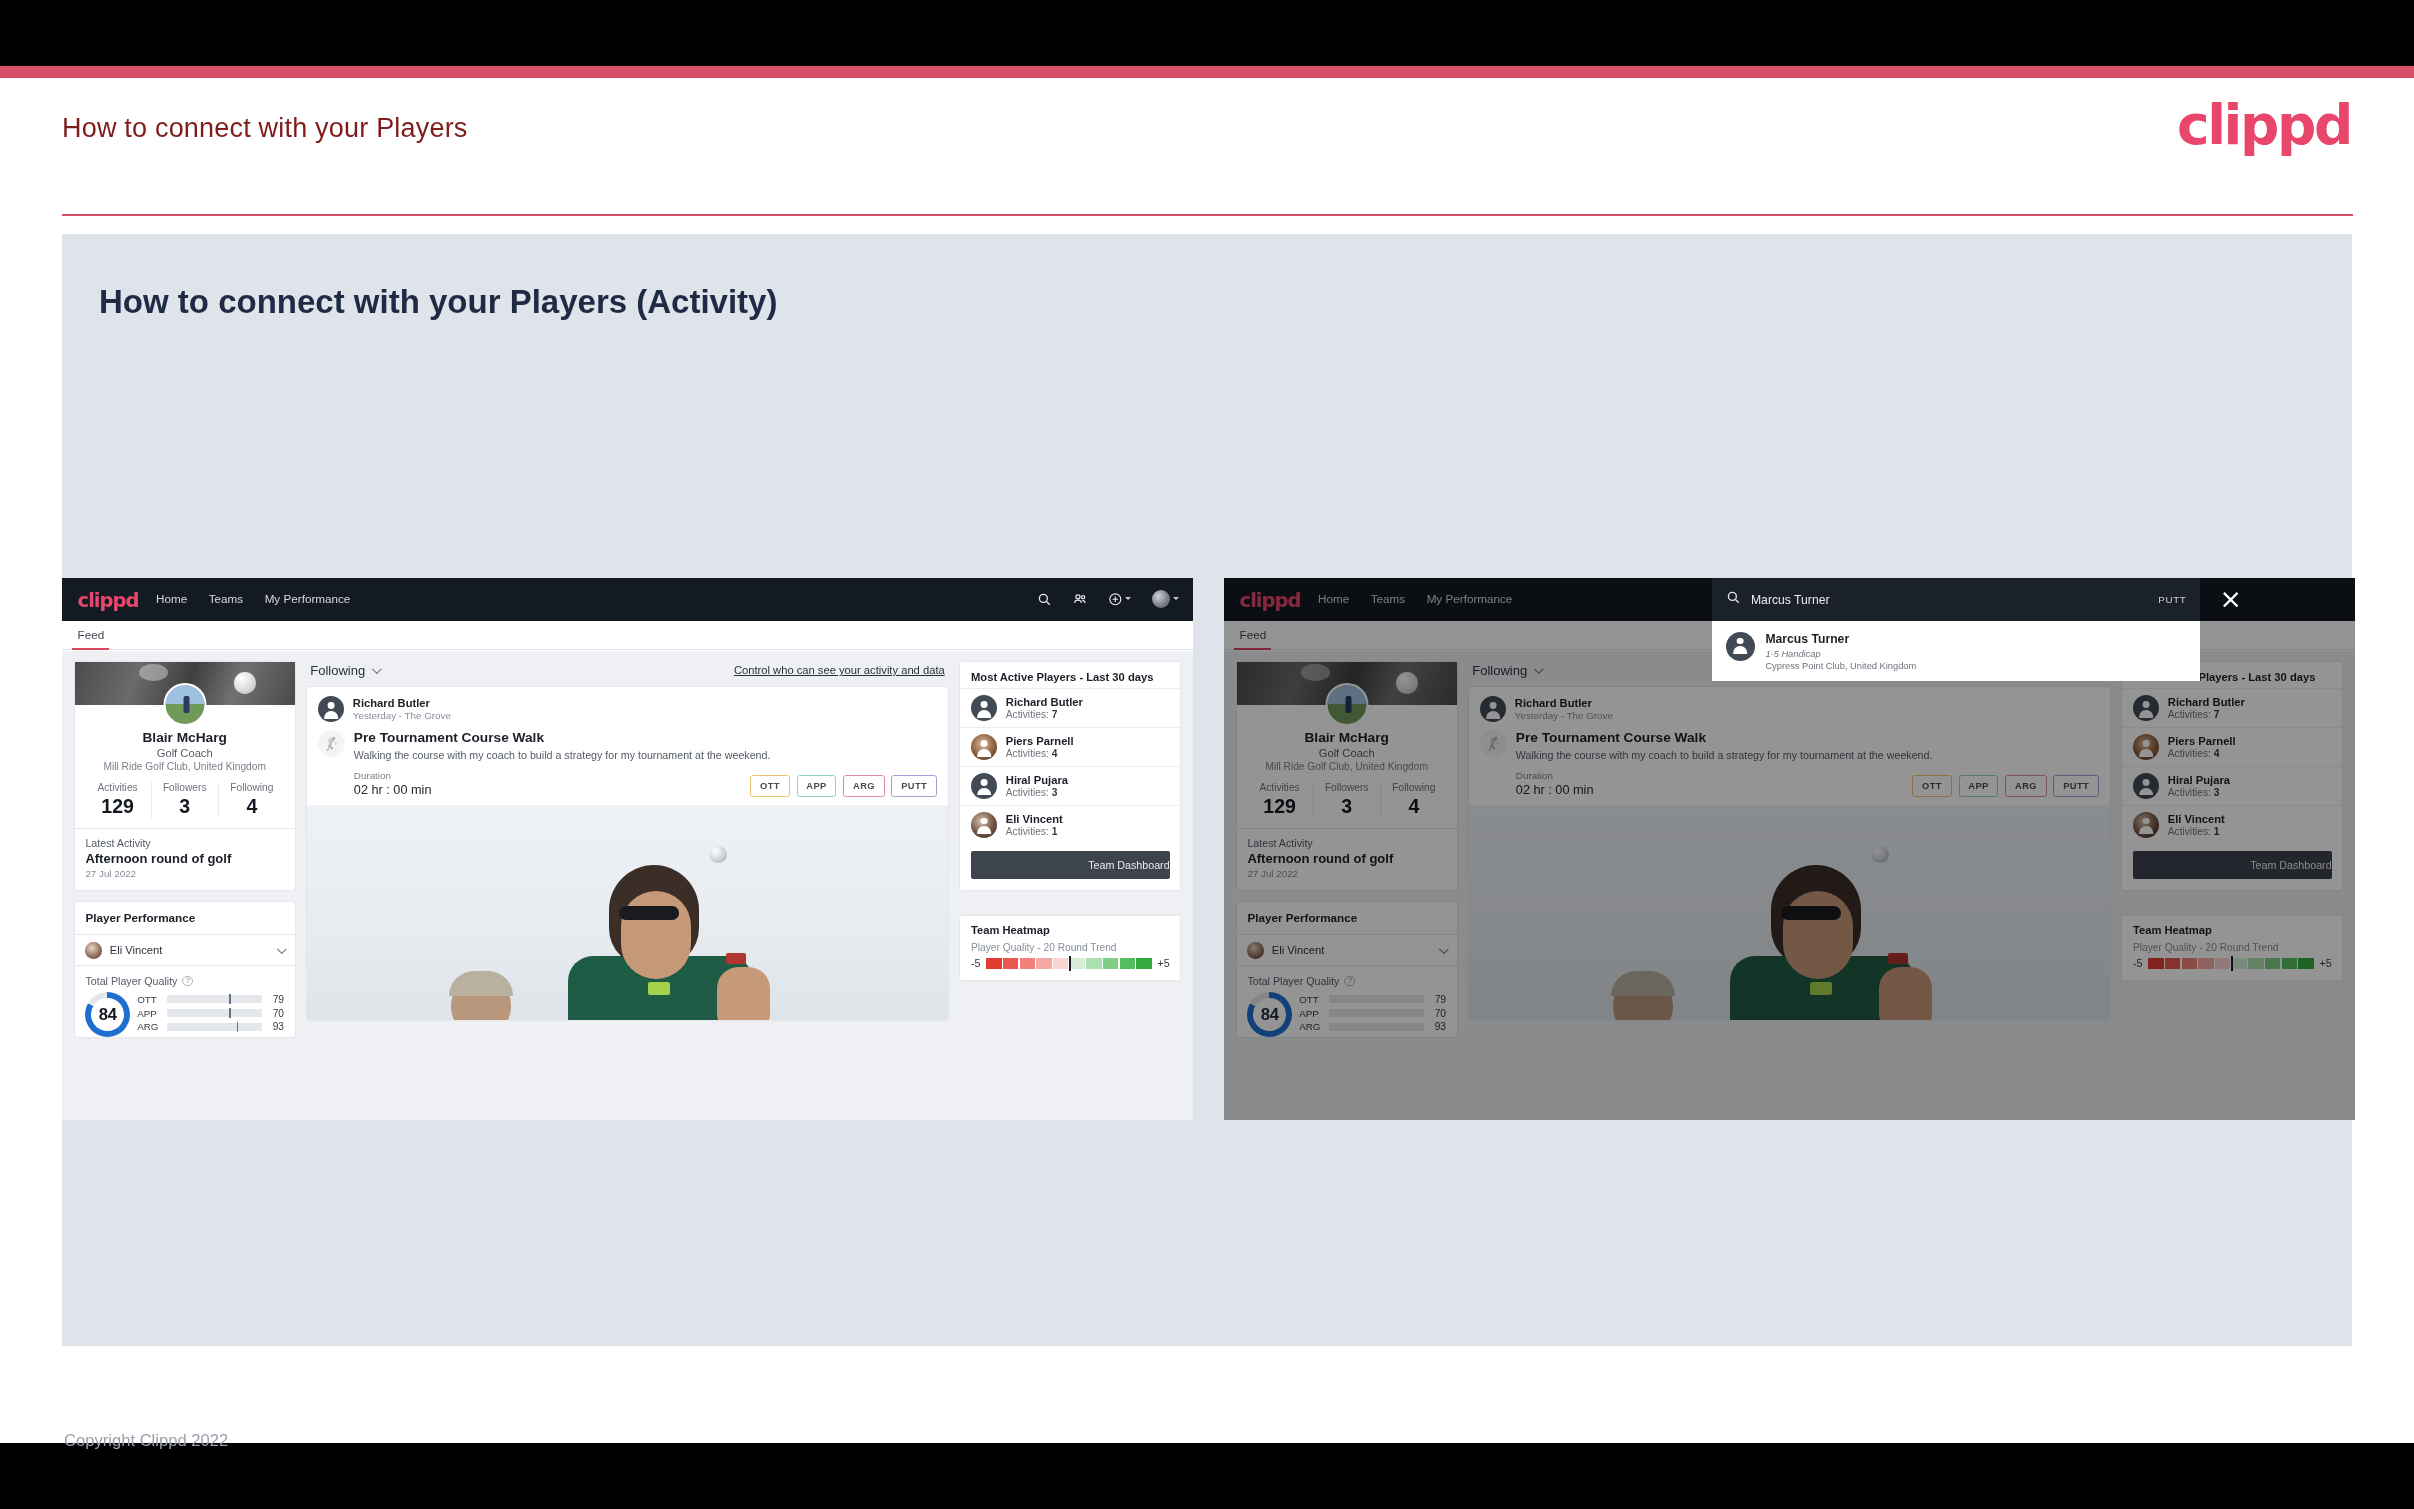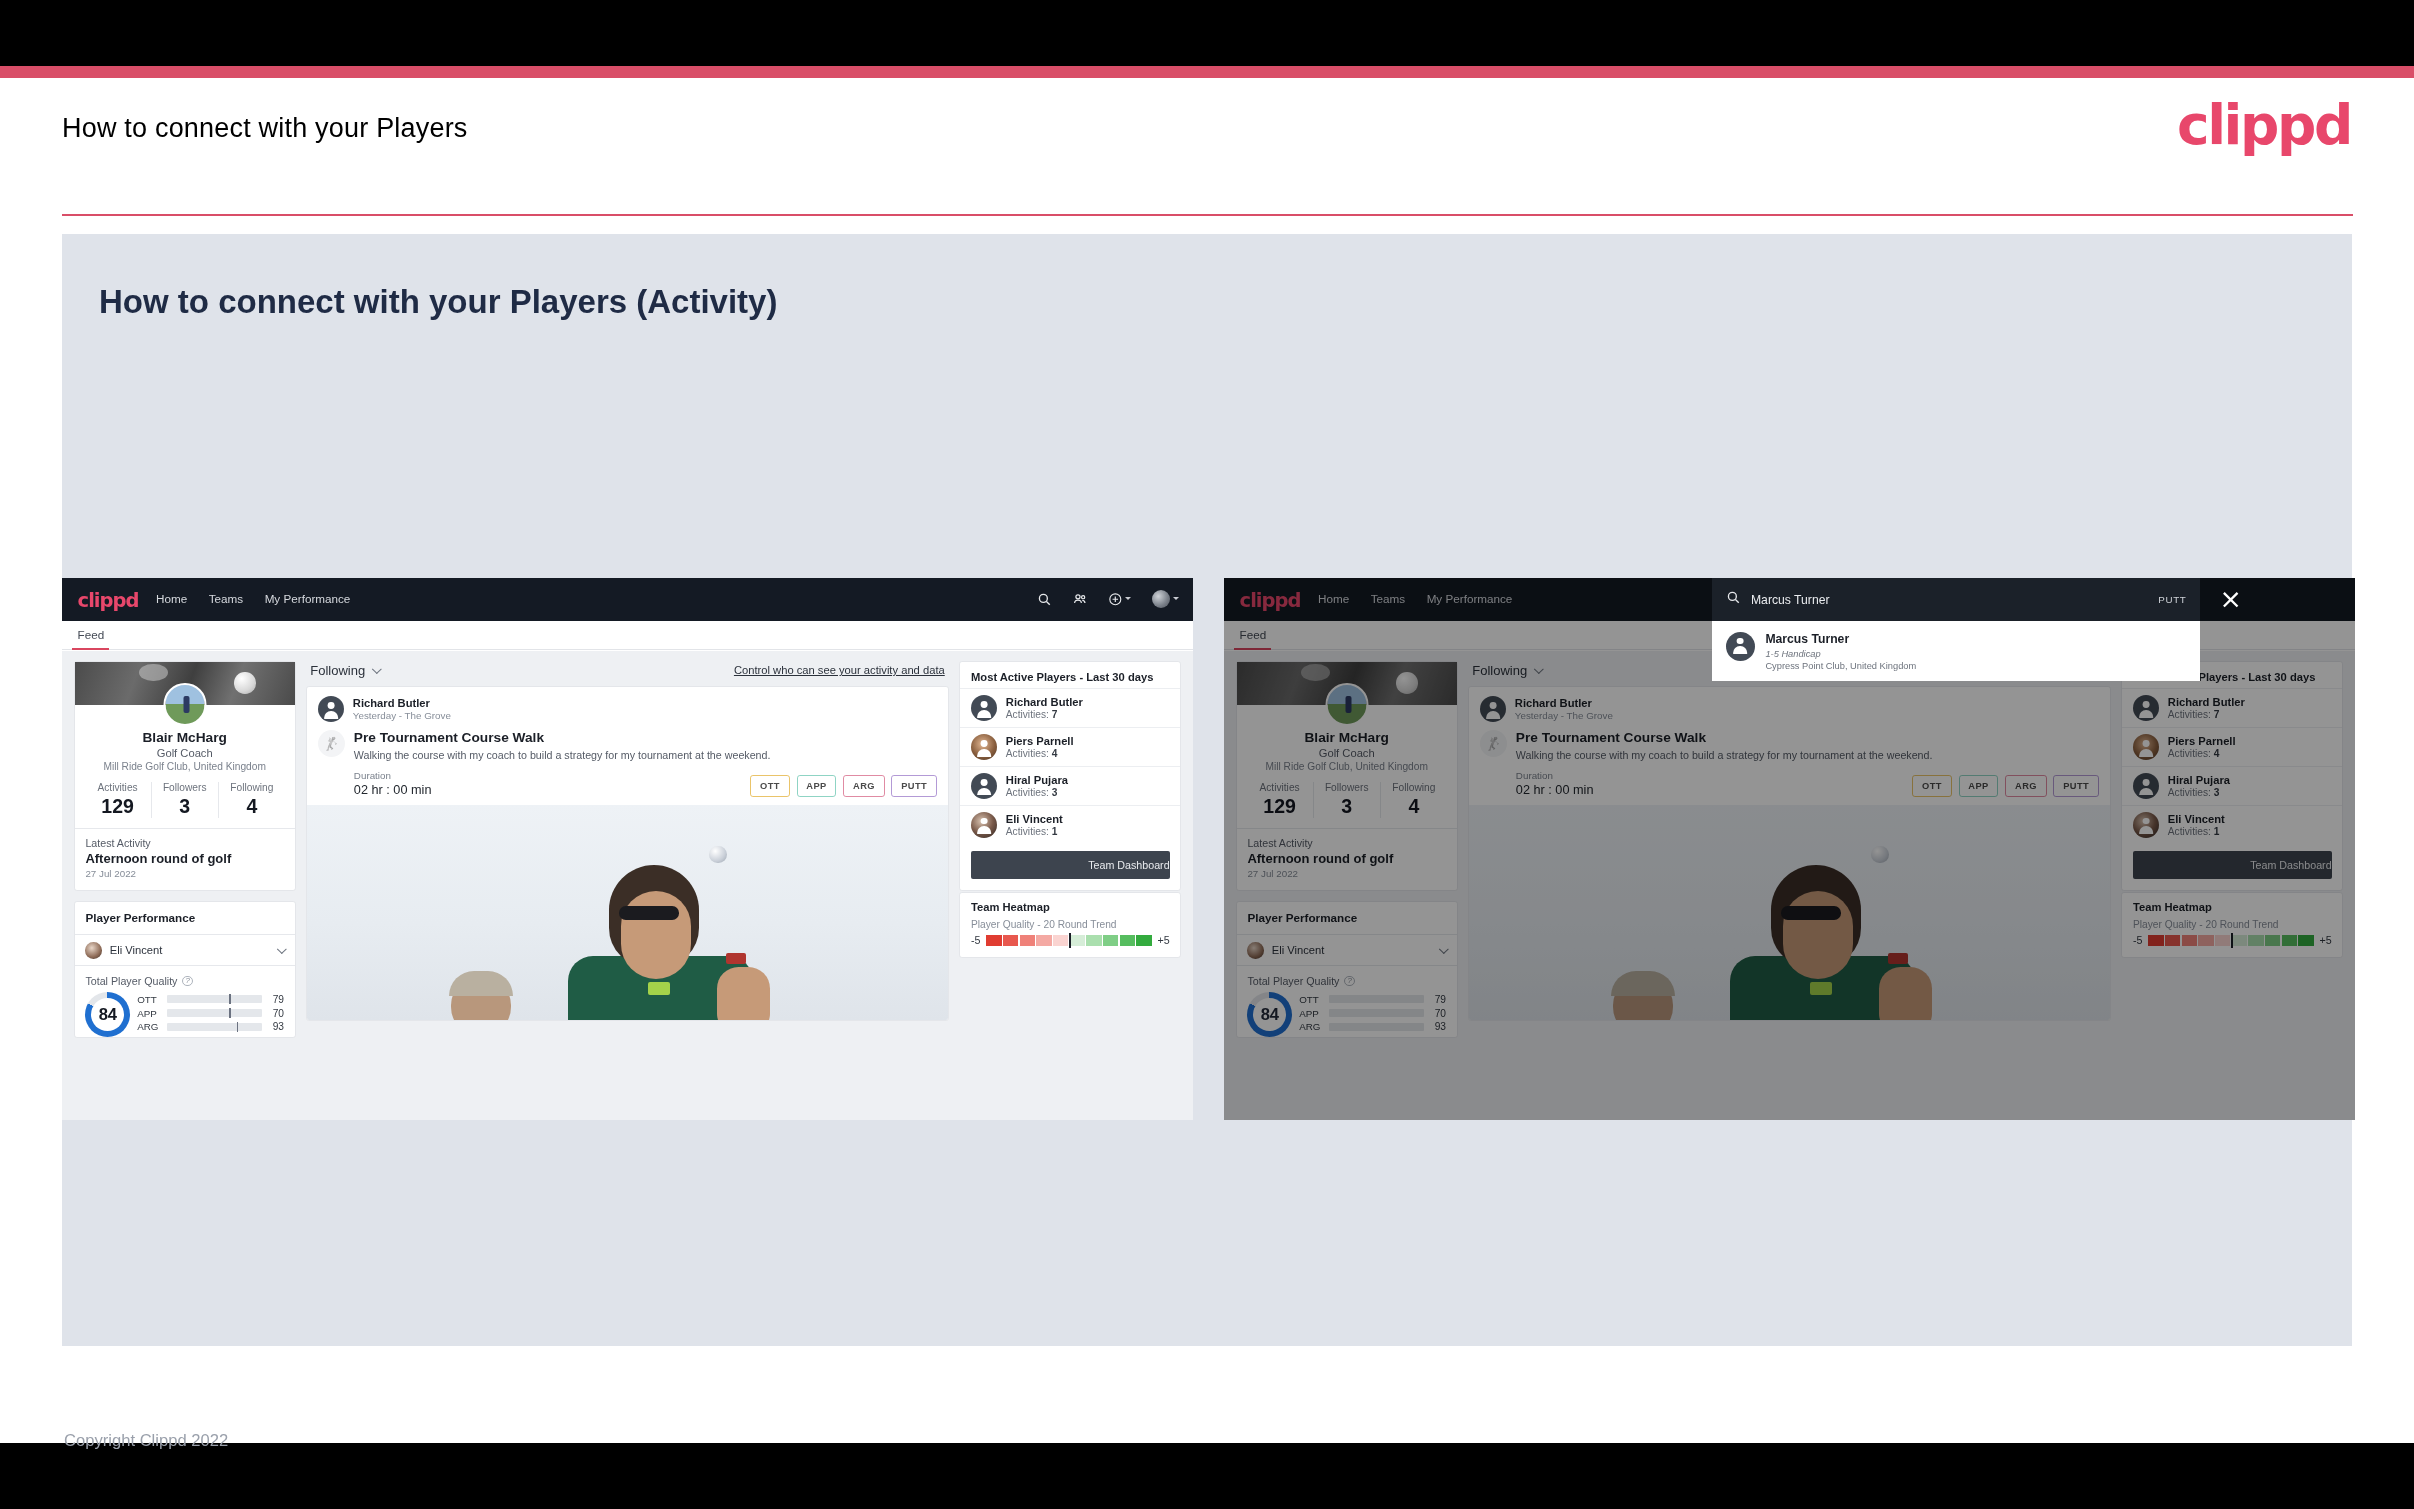--- a/index.html
+++ b/index.html
@@ -4,21 +4,21 @@
 <style>
   * { box-sizing: border-box; margin: 0; padding: 0; }
   html, body { width: 2415px; height: 1510px; background: #000; }
   body { font-family: "Liberation Sans", sans-serif; overflow: hidden; }
 
   .slide-wrap { position: absolute; left: 0; top: 66px; width: 2415px; height: 1377px; background: #fff; }
 
   .top-accent { position: absolute; left: 0; top: 0; width: 100%; height: 11.7px; background: #d94e68; }
 
   .doc-header { position: absolute; left: 0; top: 11.7px; width: 100%; height: 133px; background: #fff; }
-  .doc-title { position: absolute; left: 62px; top: 35px; font-size: 27px; color: #000000; letter-spacing: 0.2px; }
+  .doc-title { position: absolute; left: 62px; top: 35px; font-size: 27px; color: #7f1d1d; letter-spacing: 0.2px; }
   .brand-logo { position: absolute; right: 64px; top: 15.6px; font-size: 55px; font-weight: 700; color: #e8476b;
     letter-spacing: -2.4px; font-family: "DejaVu Sans", sans-serif; }
   .header-rule { position: absolute; left: 62px; right: 62px; top: 148px; height: 2px; background: #d94e68; }
 
   .body-panel { position: absolute; left: 62px; top: 168px; width: 2290px; height: 1112px; background: #dfe3ea; }
 
   .hdg1 { position: absolute; left: 37px; top: 49px; font-size: 33px; font-weight: 700; color: #1f2b45; }
   .hdg2 { position: absolute; left: 37px; top: 95px; font-size: 32px; color: #1f2b45; }
 
   .caption { position: absolute; font-size: 25px; line-height: 1.35; color: #1f2b45; width: 605px; }
@@ -49,21 +49,21 @@
   .subnav { position: absolute; left: 0; top: 43px; width: 100%; height: 29px; background: #fff;
     border-bottom: 1px solid #e2e4e8; }
   .subnav-tab { position: absolute; left: 15.6px; top: 6.8px; font-size: 11.7px; color: #444a55; }
   .subnav-underline { position: absolute; left: 9.8px; top: 27px; width: 37px; height: 2px; background: #d9465f; }
 
   .stage { position: absolute; left: 0; top: 73px; width: 100%; height: 610px; background: #eef0f3;
     display: flex; gap: 10.7px; padding: 9.8px 11.7px; }
 
   .col-left { width: 222px; display: flex; flex-direction: column; gap: 9.8px; }
   .col-mid { flex: 1; }
-  .col-right { width: 222px; display: flex; flex-direction: column; gap: 1px; }
+  .col-right { width: 222px; display: flex; flex-direction: column; gap: 24px; }
 
   .card { background: #fff; border: 1px solid #e4e6ea; border-radius: 2.9px; }
 
   .cover { height: 43px; width: 100%;
     background: linear-gradient(110deg,#4b4b4b 0%,#6b6b6b 28%,#3f3f3f 52%,#717171 72%,#4a4a4a 100%); position: relative; }
   .cover .ball { position: absolute; right: 39px; top: 10.7px; width: 21.5px; height: 21.5px; border-radius: 50%;
     background: radial-gradient(circle at 35% 30%, #ffffff 0%, #d8d8d8 60%, #a9a9a9 100%); }
   .cover .ball2 { position: absolute; left: 64px; top: 2px; width: 29px; height: 17.6px; border-radius: 50%;
     background: rgba(200,200,200,.55); }
   .profile-pic { position: absolute; left: 50%; transform: translateX(-50%); top: 21.5px; width: 43px; height: 43px;

